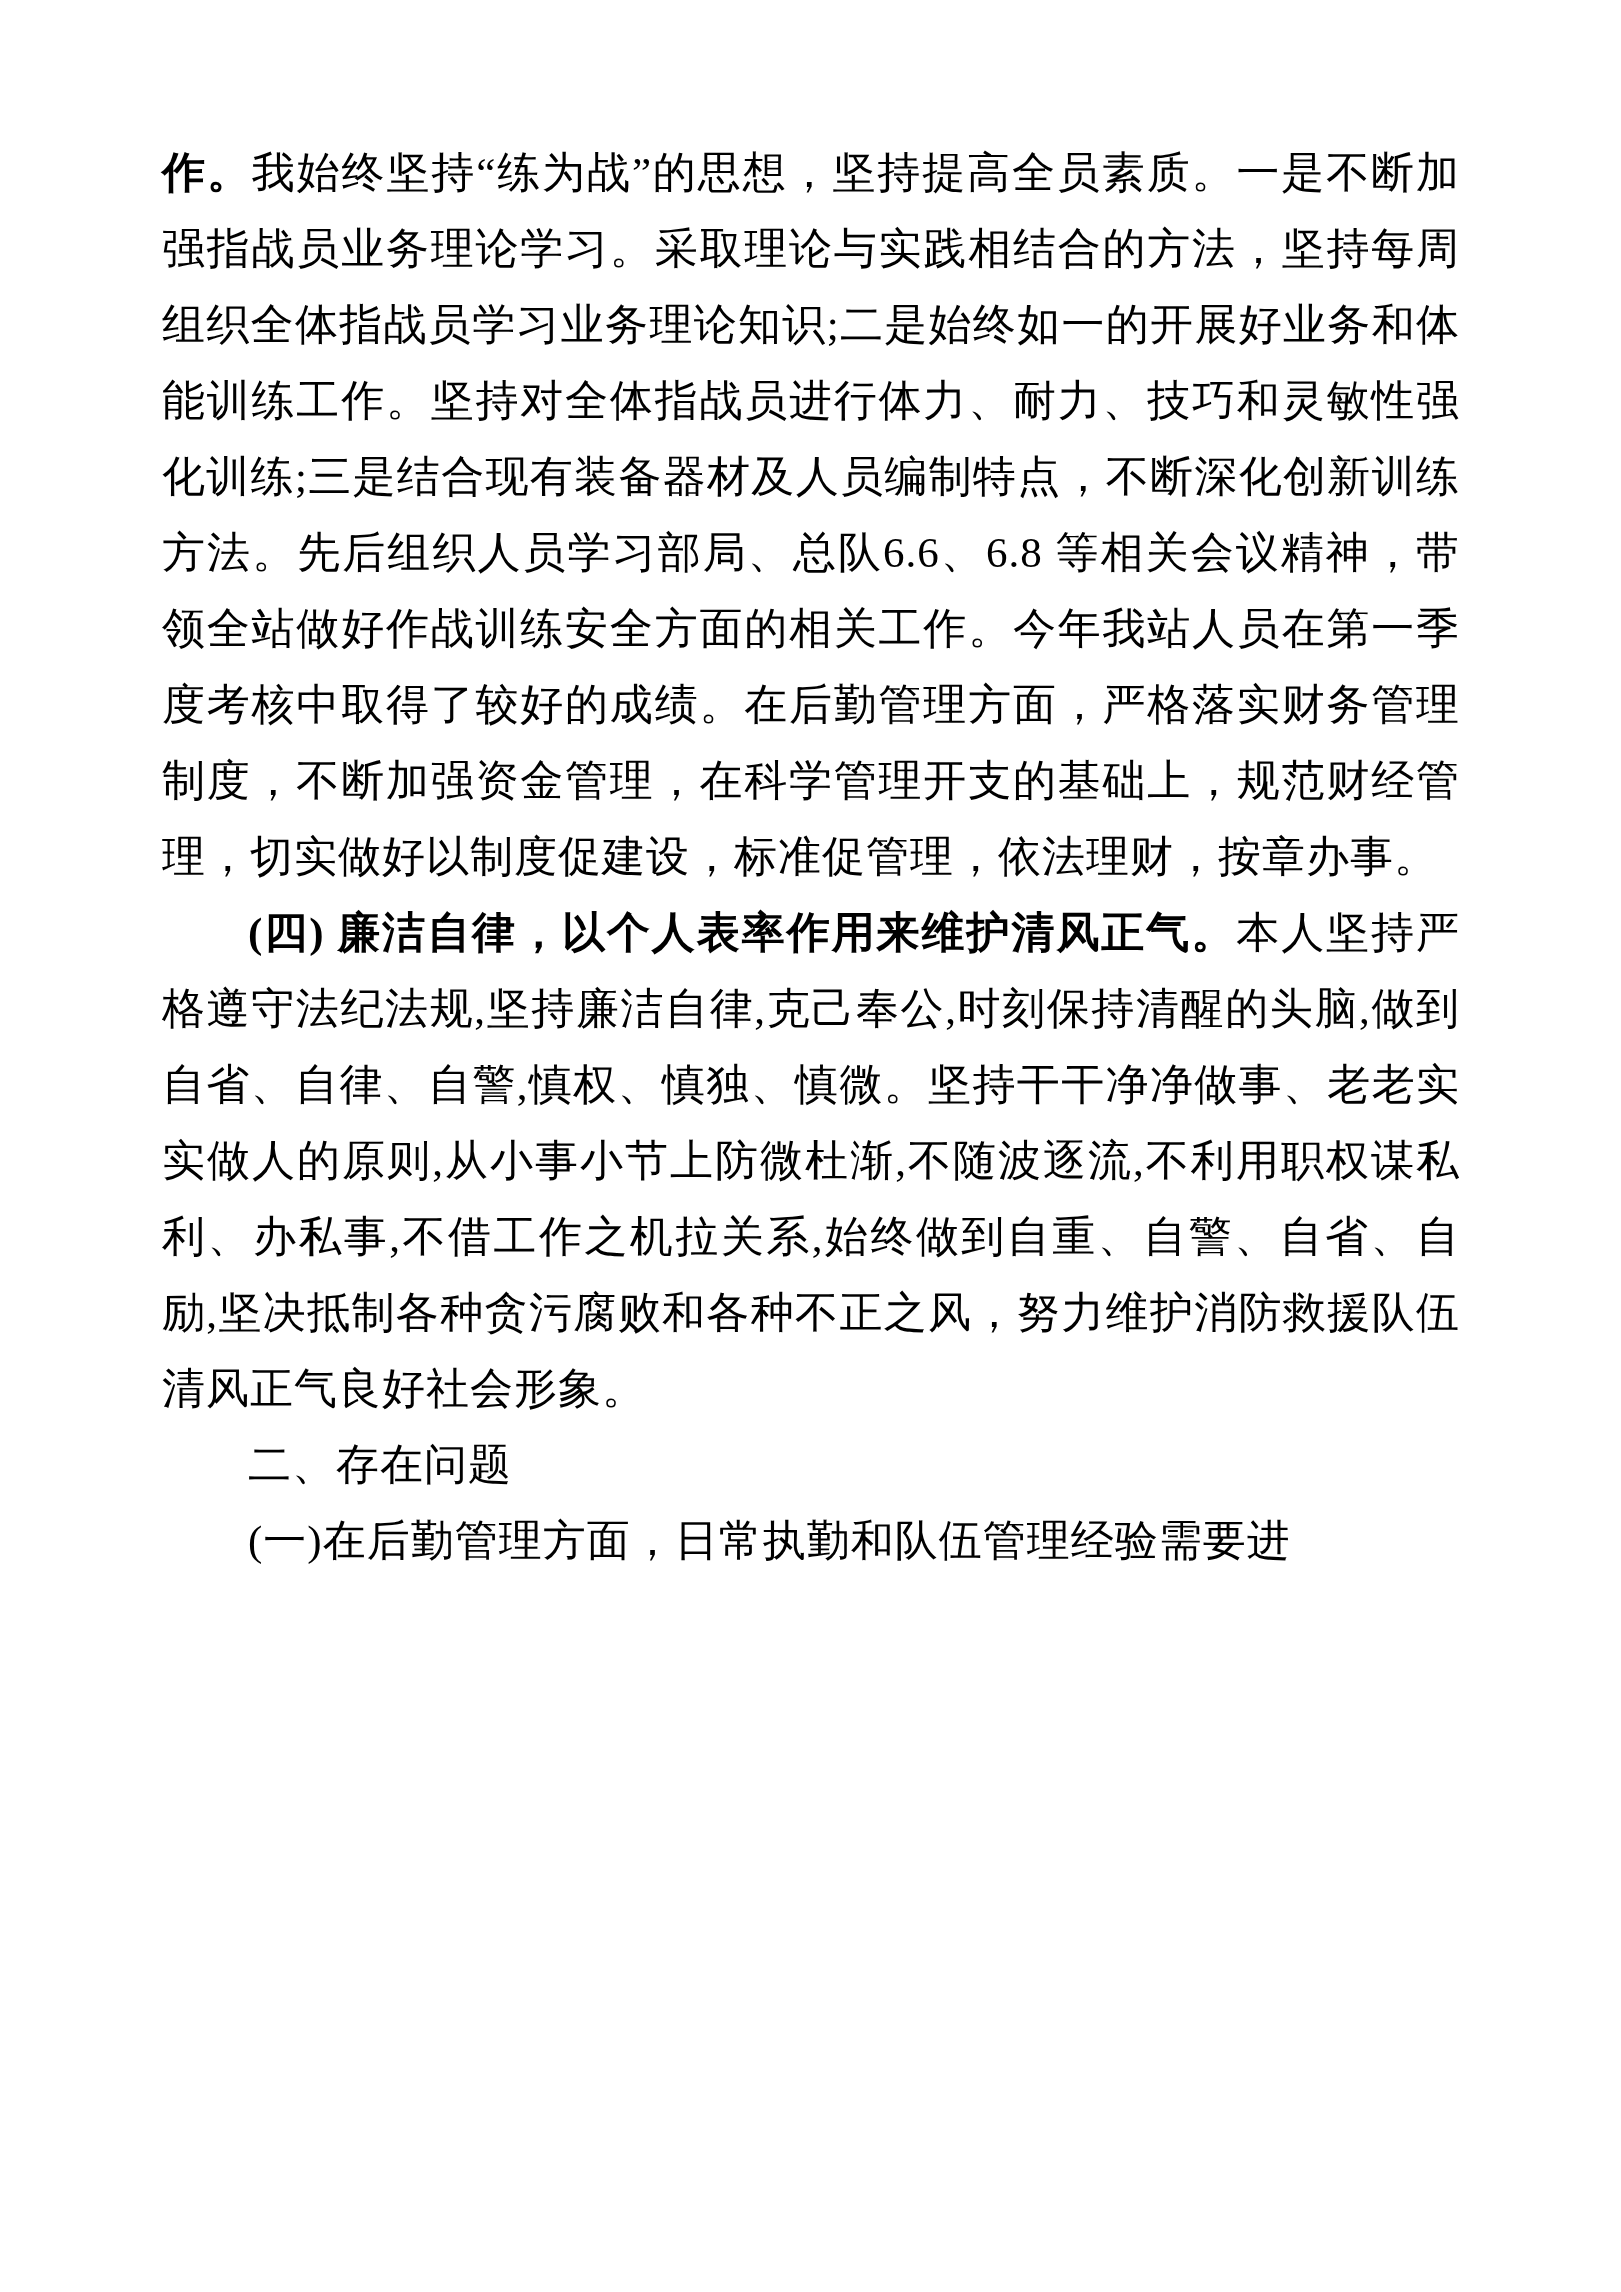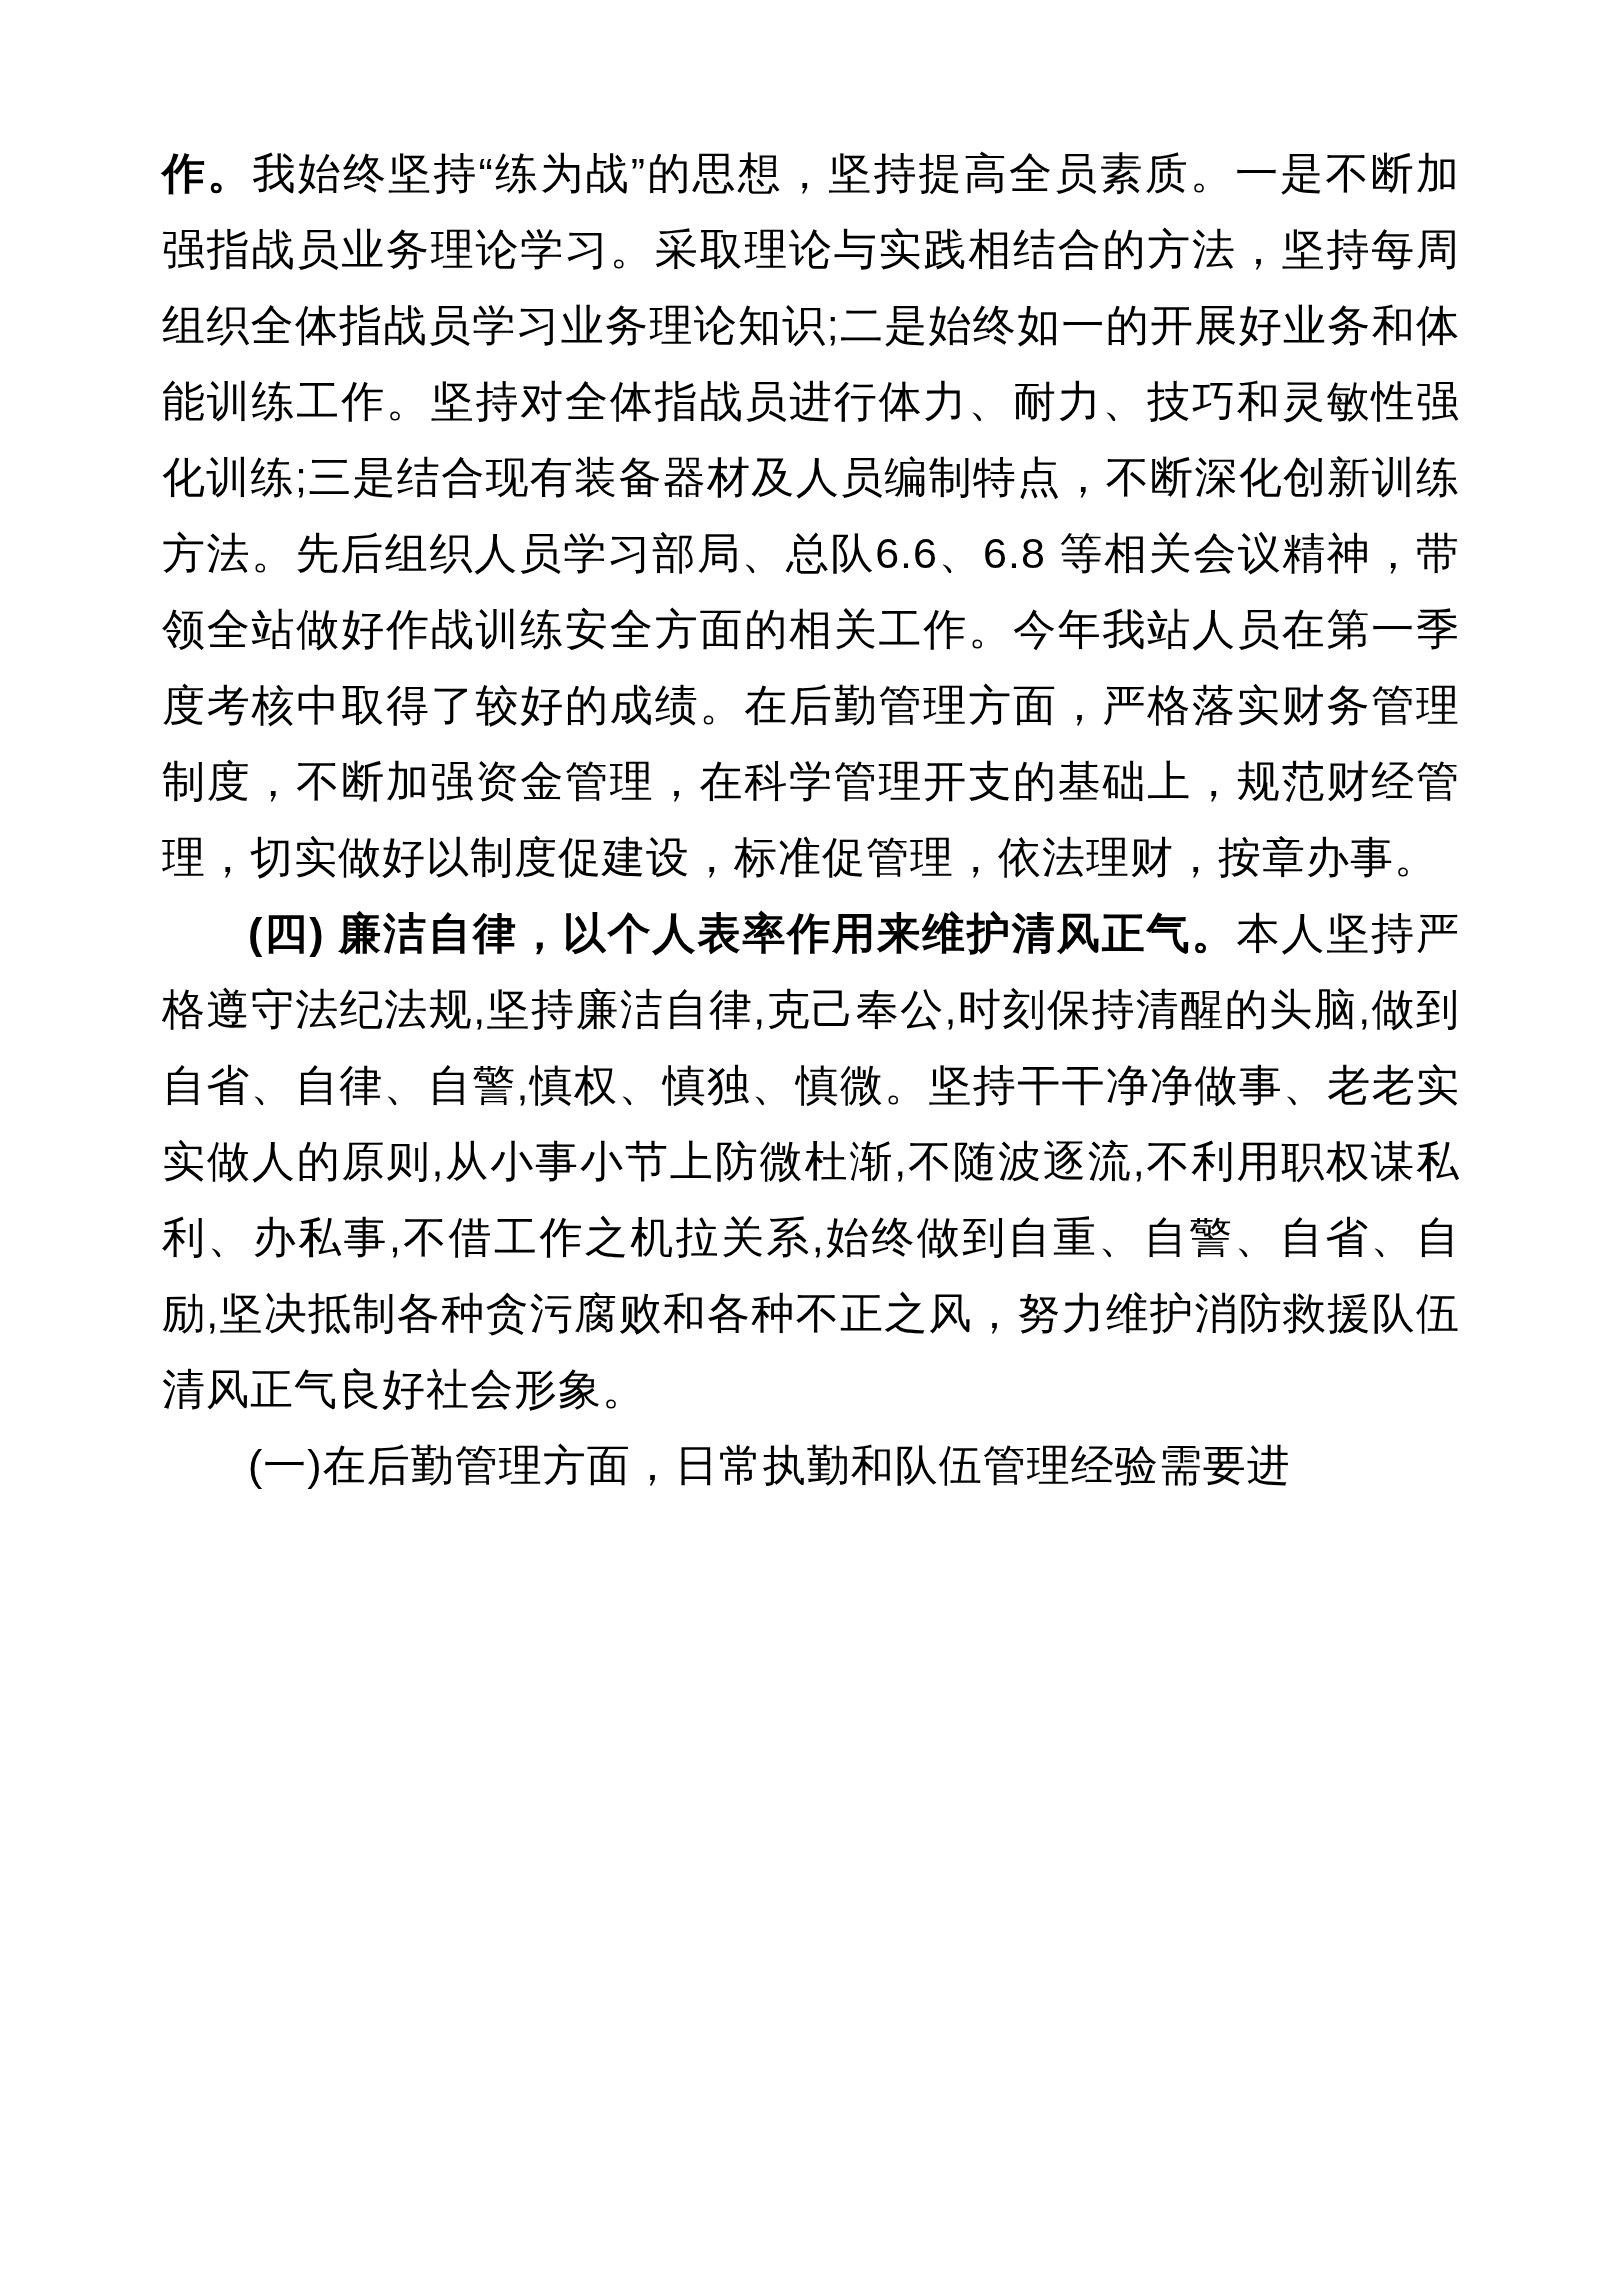--- a/index.html
+++ b/index.html
@@ -15,21 +15,21 @@
     background: #ffffff;
     overflow: hidden;
     box-sizing: border-box;
   }
   .content {
     position: absolute;
     left: 162px;
     top: 135px;
     width: 1298px;
     color: #000000;
-    font-family: Liberation Sans, sans-serif;
+    font-family: Liberation Serif, serif;
     font-size: 43px;
     line-height: 76px;
     text-align: justify;
     text-justify: inter-ideograph;
     letter-spacing: 1px;
   }
   .para {
     margin: 0;
     padding: 0;
   }
@@ -43,19 +43,20 @@
 </head>
 <body>
 
 <div class="page">
   <div class="content">
 
     <p class="para"><span class="bold">作。</span><span>我始终坚持“练为战”的思想，坚持提高全员素质。一是不断加强指战员业务理论学习。采取理论与实践相结合的方法，坚持每周组织全体指战员学习业务理论知识;二是始终如一的开展好业务和体能训练工作。坚持对全体指战员进行体力、耐力、技巧和灵敏性强化训练;三是结合现有装备器材及人员编制特点，不断深化创新训练方法。先后组织人员学习部局、总队6.6、6.8 等相关会议精神，带领全站做好作战训练安全方面的相关工作。今年我站人员在第一季度考核中取得了较好的成绩。在后勤管理方面，严格落实财务管理制度，不断加强资金管理，在科学管理开支的基础上，规范财经管理，切实做好以制度促建设，标准促管理，依法理财，按章办事。</span></p>
 
     <p class="para indent"><span class="bold">(四) 廉洁自律，以个人表率作用来维护清风正气。</span><span>本人坚持严格遵守法纪法规,坚持廉洁自律,克己奉公,时刻保持清醒的头脑,做到自省、自律、自警,慎权、慎独、慎微。坚持干干净净做事、老老实实做人的原则,从小事小节上防微杜渐,不随波逐流,不利用职权谋私利、办私事,不借工作之机拉关系,始终做到自重、自警、自省、自励,坚决抵制各种贪污腐败和各种不正之风，努力维护消防救援队伍清风正气良好社会形象。</span></p>
 
+    <p class="para indent"><span>二、存在问题</span></p>
 
 
     <p class="para indent"><span>(一)在后勤管理方面，日常执勤和队伍管理经验需要进</span></p>
 
   </div>
 </div>
 
 
 </body></html>

